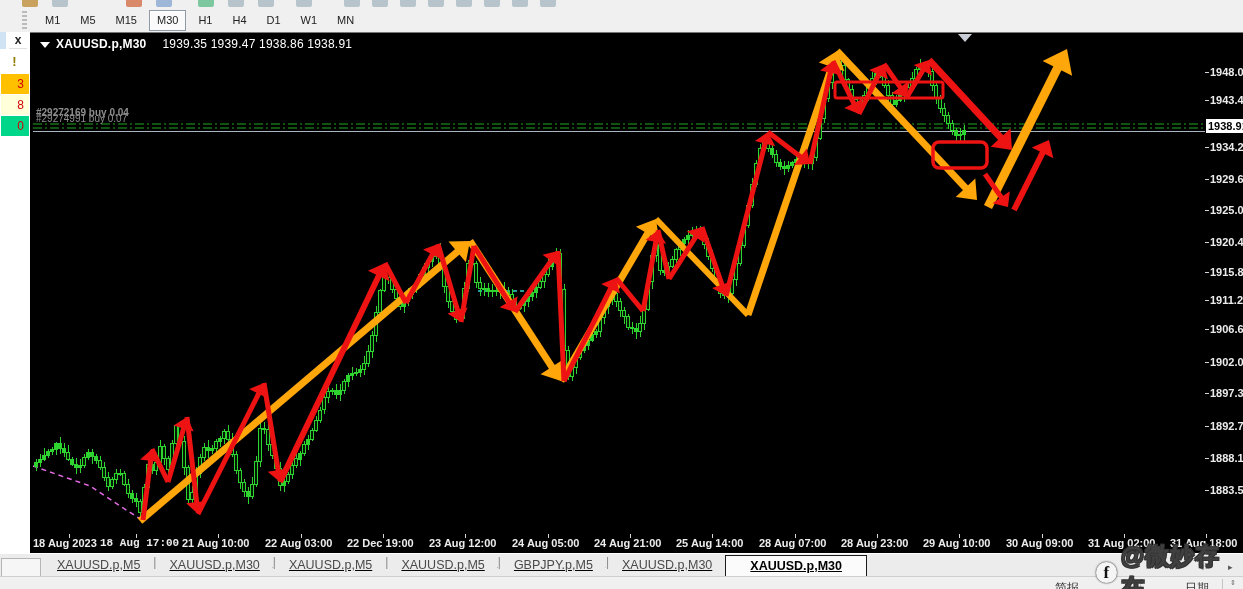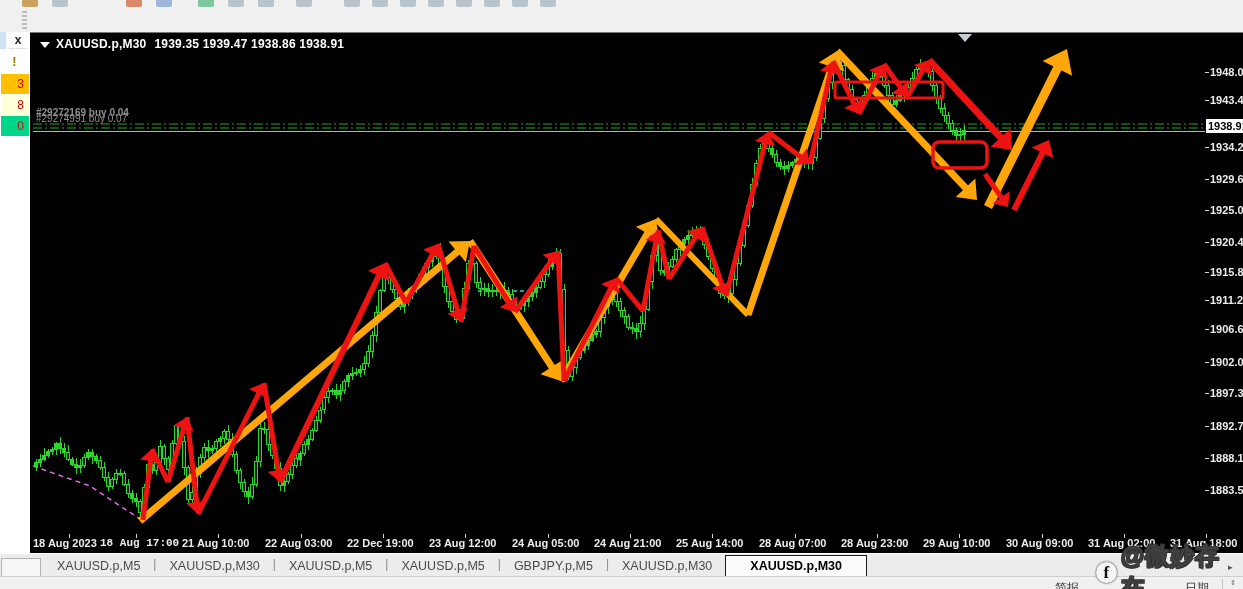--- a/index.html
+++ b/index.html
@@ -26,21 +26,21 @@
             font-size:13px;text-align:center;line-height:20px;}
   .badge{position:absolute;left:1px;width:28px;height:20px;font-size:12px;color:#d40000;
          text-align:right;padding-right:5px;box-sizing:border-box;line-height:20px;}
   
   #chartblack{position:absolute;left:30px;top:32px;width:1213px;height:521px;background:#000;
               border-top:1px solid #777;}
   #charttitle{position:absolute;left:40px;top:37px;color:#fff;font-size:12px;font-weight:700;
               letter-spacing:.2px;}
   #charttitle .tri{display:inline-block;width:0;height:0;border-left:5px solid transparent;
               border-right:5px solid transparent;border-top:6px solid #fff;margin-right:6px;}
-  #charttitle .ohlc{margin-left:8px;font-weight:700;}
+  #charttitle .ohlc{margin-left:16px;font-weight:400;}
   .orderlbl{position:absolute;color:#8e8e8e;font-size:10px;white-space:nowrap;}
   .pricelbl{position:absolute;left:1210px;color:#ececec;font-size:11px;font-weight:700;
             transform:translateY(-50%);}
   .ptick{position:absolute;left:1205px;width:4px;height:1px;background:#cfd6dd;}
   #curprice{position:absolute;left:1206px;width:37px;height:14px;background:#fff;color:#000;
             font-size:11px;font-weight:700;text-align:left;padding-left:2px;line-height:14px;
             transform:translateY(-50%);}
   .timelbl{position:absolute;top:537px;color:#ececec;font-size:11px;font-weight:700;white-space:nowrap;}
   .ttick{position:absolute;top:534px;width:1px;height:4px;background:#cfd6dd;}
   
@@ -50,21 +50,21 @@
   #fb{width:21px;height:21px;border-radius:50%;background:#f5f5f5;color:#111;font-weight:700;
       font-family:"Liberation Serif",serif;font-size:17px;text-align:center;line-height:21px;
       margin-right:4px;box-shadow:0 0 2px #000;}
   #wmtext{font-size:24px;font-weight:700;color:#404040;
       text-shadow:1px 1px 0 #333,-1px -1px 0 #333,1px -1px 0 #333,-1px 1px 0 #333;letter-spacing:1px;}
   
   #tabbar{position:absolute;left:0;top:553px;width:1243px;height:23px;background:#ececec;
           border-top:1px solid #fff;display:flex;align-items:flex-end;}
   #tabcorner{position:absolute;left:1px;top:4px;width:38px;height:17px;background:#f6f6f6;
              border:1px solid #b5b5b5;}
-  #tabs{display:flex;align-items:center;margin-left:44px;height:22px;}
+  #tabs{display:flex;align-items:flex-start;margin-left:44px;height:22px;text-decoration:underline;}
   .tab{font-size:12.5px;color:#4a4a4a;padding:3px 13px 4px 13px;white-space:nowrap;cursor:default;}
   .tabsep{color:#8a8a8a;font-size:12px;padding-bottom:4px;}
   .tab.active{background:#fbfbfb;border:1px solid #1a1a1a;border-bottom:none;color:#000;
               font-weight:700;padding:3px 24px 5px 24px;}
   .tnav{position:absolute;top:8px;font-size:9px;color:#555;}
   
   #statusbar{position:absolute;left:0;top:576px;width:1243px;height:13px;background:#f0f0f0;
              border-top:1px solid #cfcfcf;overflow:hidden;}
   .statustxt{position:absolute;top:3px;font-size:12px;color:#333;}
   .statussep{position:absolute;top:2px;width:1px;height:12px;background:#c4c4c4;}
@@ -87,20 +87,31 @@
       <div class="stub" style="left: 372px; background: rgb(184, 196, 204);"></div>
       <div class="stub" style="left: 400px; background: rgb(184, 196, 204);"></div>
       <div class="stub" style="left: 428px; background: rgb(184, 196, 204);"></div>
       <div class="stub" style="left: 456px; background: rgb(184, 196, 204);"></div>
       <div class="stub" style="left: 484px; background: rgb(184, 196, 204);"></div>
       <div class="stub" style="left: 512px; background: rgb(184, 196, 204);"></div>
       <div class="stub" style="left: 540px; background: rgb(184, 196, 204);"></div>
     </div>
   <div id="tfrow">
     <div class="grip"></div>
+    <div id="tfbtns" style="display:flex;">
+        <div class="tfbtn">M1</div>
+        <div class="tfbtn">M5</div>
+        <div class="tfbtn">M15</div>
+        <div class="tfbtn active">M30</div>
+        <div class="tfbtn">H1</div>
+        <div class="tfbtn">H4</div>
+        <div class="tfbtn">D1</div>
+        <div class="tfbtn">W1</div>
+        <div class="tfbtn">MN</div>
+      </div>
   </div>
 </div>
 
 <div id="leftpanel">
   <div id="lp-blue"></div>
   <div id="lp-close">x</div>
   <div id="lp-alert">!</div>
   <div id="lp-badges">
       <div class="badge" style="top: 42px; background: rgb(255, 192, 0);">3</div>
       <div class="badge" style="top: 63px; background: rgb(255, 255, 217);">8</div>

